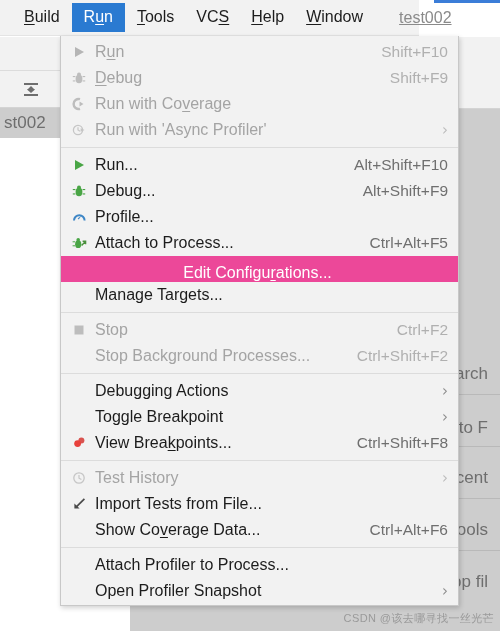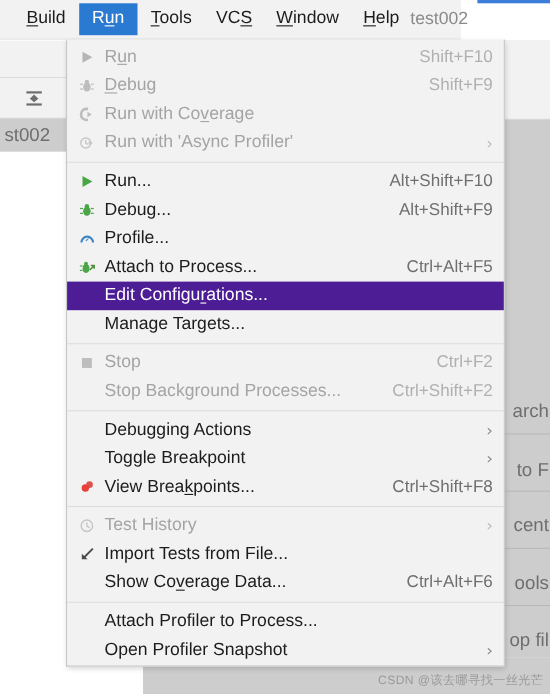--- a/index.html
+++ b/index.html
@@ -33,21 +33,21 @@
     font-size: 16px; color: #1c1c1c;
     padding: 6px 10px 7px 10px;
     margin-left: 2px;
     white-space: nowrap;
     line-height: 1;
   }
   .mb-item:first-child { margin-left: 14px; }
   .mb-item.active { background: #2a7ad1; color: #ffffff; padding-left: 12px; padding-right: 12px; }
   .mb-item .mn { text-decoration: underline; text-underline-offset: 2px; }
   .mb-project {
-    font-size: 16px; color: #8a8a8a; white-space: nowrap;
+    font-size: 16px; color: #8a8a8a; margin-left: 26px; white-space: nowrap; text-decoration: underline;
   }
 
   
   .bg-toolstrip {
     position: absolute; left: 0; top: 37px; width: 172px; height: 34px;
     background: #f2f2f2; border-bottom: 1px solid #dcdcdc;
   }
   .bg-toolstrip2 {
     position: absolute; left: 0; top: 71px; width: 172px; height: 37px;
     background: #f2f2f2; border-bottom: 1px solid #d4d4d4;
@@ -88,21 +88,21 @@
     background: #cdcdcd;
   }
   .bg-right-top {
     position: absolute; left: 459px; top: 37px; width: 41px; height: 72px;
     background: #f2f2f2; border-bottom: 1px solid #d4d4d4;
   }
   .hint-row {
     position: absolute; left: 459px; width: 41px;
     color: #6e6e6e; font-size: 17px;
     white-space: nowrap; overflow: hidden;
-    text-align: right; padding-right: 1px;
+    text-align: right; padding-right: 12px;
     display: flex; align-items: center; justify-content: flex-end;
   }
   .hint-sep {
     position: absolute; left: 459px; width: 41px; height: 1px; background: #b9b9b9;
   }
 
   .watermark {
     position: absolute; right: 6px; bottom: 5px;
     font-size: 11px; color: #9a9a9a; letter-spacing: .4px;
     white-space: nowrap;
@@ -118,21 +118,21 @@
     padding-top: 3px; padding-bottom: 3px;
   }
   .mi {
     position: relative; height: 26px;
     display: flex; align-items: center;
     padding-left: 6px; padding-right: 10px;
     font-size: 16px; color: #1c1c1c;
     white-space: nowrap;
   }
   .mi.disabled { color: #a4a4a4; }
-  .mi.selected { background: #4c1d95; color: #ffffff; }
+  .mi.selected { background: #ec4899; color: #ffffff; flex-direction: column; }
   .mi .ico {
     width: 24px; min-width: 24px; height: 20px;
     display: flex; align-items: center; justify-content: center;
     margin-right: 4px;
   }
   .mi .lbl { flex: 0 0 auto; }
   .mi .lbl .mn { text-decoration: underline; text-underline-offset: 2px; }
   .mi .acc {
     margin-left: auto; color: #6f6f6f; font-size: 15.5px; padding-left: 30px;
   }
@@ -191,22 +191,22 @@
   <div class="hint-sep" style="top:550px;"></div>
   <div class="hint-row" style="top:566px;height:32px;">op fil</div>
 
   <div class="top-accent"></div>
 
   <div class="menubar">
     <div class="mb-item"><span class="mn">B</span>uild</div>
     <div class="mb-item active">R<span class="mn">u</span>n</div>
     <div class="mb-item"><span class="mn">T</span>ools</div>
     <div class="mb-item">VC<span class="mn">S</span></div>
+    <div class="mb-item"><span class="mn">H</span>elp</div>
     <div class="mb-item"><span class="mn">W</span>indow</div>
-    <div class="mb-item"><span class="mn">H</span>elp</div>
     <div class="mb-project">test002</div>
   </div>
 
   <div class="popup">
 
     <div class="mi disabled">
       <span class="ico">
         <svg width="14" height="14" viewBox="0 0 14 14">
             <path d="M3 2 L12 7 L3 12 Z" fill="#b5b5b5"></path>
           </svg>

